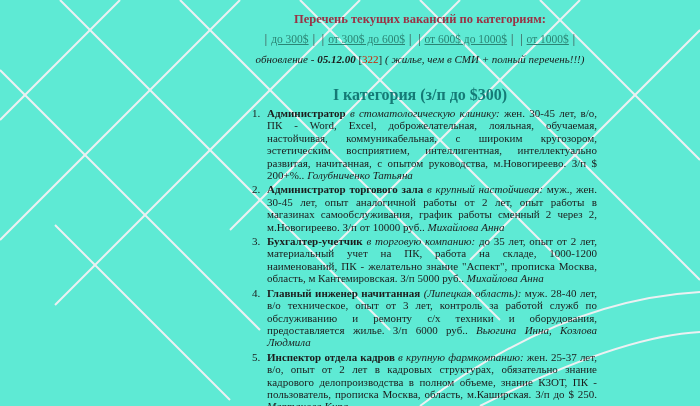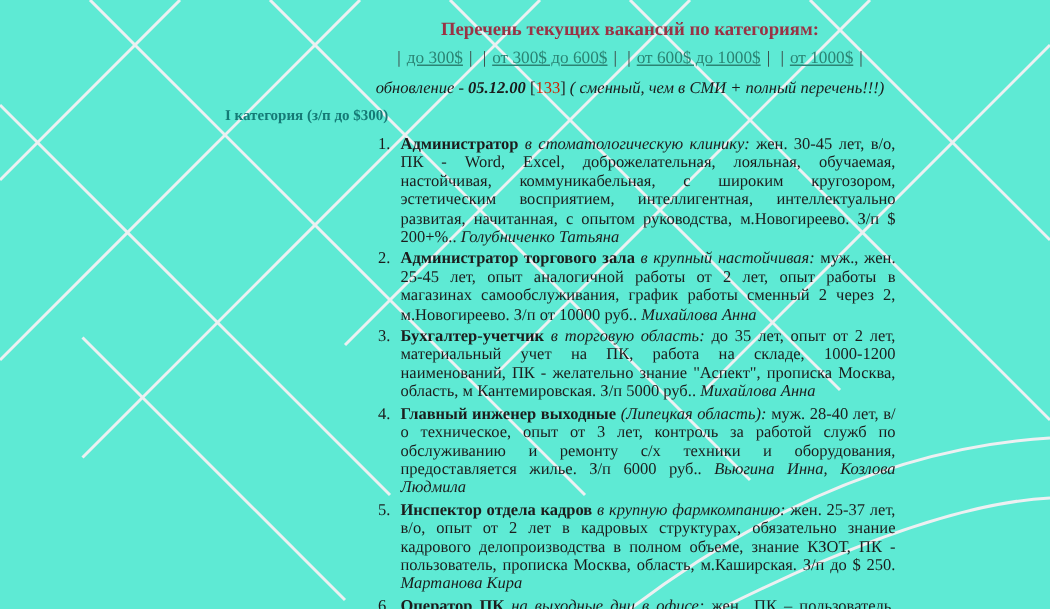--- a/index.html
+++ b/index.html
@@ -42,24 +42,24 @@
     text-align:center;
     font-style:italic;
     font-size:11px;
     line-height:13px;
     color:#1a1a1a;
   }
   .update-date { font-weight:bold; }
   .update-counter { color:#cc2200; font-style:normal; }
   .update-bracket { font-style:normal; color:#222; }
   .category {
-    margin-top:5px;
-    text-align:left;
+    margin-top:22px;
+    text-align:center;
     font-weight:bold;
-    font-size:10px;
+    font-size:16px;
     line-height:14px;
     color:#157a76;
   }
   ol.vacancies {
     list-style:none;
     margin:5px 93px 0 0;
     padding:0 0 0 117px;
     text-align:justify;
     font-size:11px;
     line-height:12.4px;
@@ -98,28 +98,28 @@
 
     <div class="title">Перечень текущих вакансий по категориям:</div>
 
     <div class="links-row">
       <span class="link-group"><span class="sep">|</span><a>до 300$</a><span class="sep">|</span></span>
       <span class="link-group"><span class="sep">|</span><a>от 300$ до 600$</a><span class="sep">|</span></span>
       <span class="link-group"><span class="sep">|</span><a>от 600$ до 1000$</a><span class="sep">|</span></span>
       <span class="link-group"><span class="sep">|</span><a>от 1000$</a><span class="sep">|</span></span>
     </div>
 
-    <div class="update-row"><span>обновление - </span><span class="update-date">05.12.00</span><span class="update-bracket"> [</span><span class="update-counter">133</span><span class="update-bracket">] </span><span>( сменный, чем в СМИ + полный перечень!!!)</span></div>
+    <div class="update-row"><span>обновление - </span><span class="update-date">05.12.00</span><span class="update-bracket"> [</span><span class="update-counter">322</span><span class="update-bracket">] </span><span>( жилье, чем в СМИ + полный перечень!!!)</span></div>
 
     <div class="category">I категория (з/п до $300)</div>
 
     <ol class="vacancies">
       <li><span class="num">1.</span><span class="pos">Администратор</span><span class="place"> в стоматологическую клинику:</span><span> жен. 30-45 лет, в/о, ПК - Word, Excel, доброжелательная, лояльная, обучаемая, настойчивая, коммуникабельная, с широким кругозором, эстетическим восприятием, интеллигентная, интеллектуально развитая, начитанная, с опытом руководства, м.Новогиреево. З/п $ 200+%.. </span><span class="contact">Голубниченко Татьяна</span></li>
-      <li><span class="num">2.</span><span class="pos">Администратор торгового зала</span><span class="place"> в крупный настойчивая:</span><span> муж., жен. 25-45 лет, опыт аналогичной работы от 2 лет, опыт работы в магазинах самообслуживания, график работы сменный 2 через 2, м.Новогиреево. З/п от 10000 руб.. </span><span class="contact">Михайлова Анна</span></li>
-      <li><span class="num">3.</span><span class="pos">Бухгалтер-учетчик</span><span class="place"> в торговую область:</span><span> до 35 лет, опыт от 2 лет, материальный учет на ПК, работа на складе, 1000-1200 наименований, ПК - желательно знание "Аспект", прописка Москва, область, м Кантемировская. З/п 5000 руб.. </span><span class="contact">Михайлова Анна</span></li>
-      <li><span class="num">4.</span><span class="pos">Главный инженер выходные</span><span class="place"> (Липецкая область):</span><span> муж. 28-40 лет, в/о техническое, опыт от 3 лет, контроль за работой служб по обслуживанию и ремонту с/х техники и оборудования, предоставляется жилье. З/п 6000 руб.. </span><span class="contact">Вьюгина Инна, Козлова Людмила</span></li>
+      <li><span class="num">2.</span><span class="pos">Администратор торгового зала</span><span class="place"> в крупный настойчивая:</span><span> муж., жен. 30-45 лет, опыт аналогичной работы от 2 лет, опыт работы в магазинах самообслуживания, график работы сменный 2 через 2, м.Новогиреево. З/п от 10000 руб.. </span><span class="contact">Михайлова Анна</span></li>
+      <li><span class="num">3.</span><span class="pos">Бухгалтер-учетчик</span><span class="place"> в торговую компанию:</span><span> до 35 лет, опыт от 2 лет, материальный учет на ПК, работа на складе, 1000-1200 наименований, ПК - желательно знание "Аспект", прописка Москва, область, м Кантемировская. З/п 5000 руб.. </span><span class="contact">Михайлова Анна</span></li>
+      <li><span class="num">4.</span><span class="pos">Главный инженер начитанная</span><span class="place"> (Липецкая область):</span><span> муж. 28-40 лет, в/о техническое, опыт от 3 лет, контроль за работой служб по обслуживанию и ремонту с/х техники и оборудования, предоставляется жилье. З/п 6000 руб.. </span><span class="contact">Вьюгина Инна, Козлова Людмила</span></li>
       <li><span class="num">5.</span><span class="pos">Инспектор отдела кадров</span><span class="place"> в крупную фармкомпанию:</span><span> жен. 25-37 лет, в/о, опыт от 2 лет в кадровых структурах, обязательно знание кадрового делопроизводства в полном объеме, знание КЗОТ, ПК - пользователь, прописка Москва, область, м.Каширская. З/п до $ 250. </span><span class="contact">Мартанова Кира</span></li>
       <li><span class="num">6.</span><span class="pos">Оператор ПК</span><span class="place"> на выходные дни в офисе:</span><span> жен., ПК – пользователь, машинопись от 250 уд/мин, прописка – Москва, м.Алексеевская. З/п сдельная. </span></li>
 
     </ol>
 
   </div>
 </div>
 
 </body></html>

